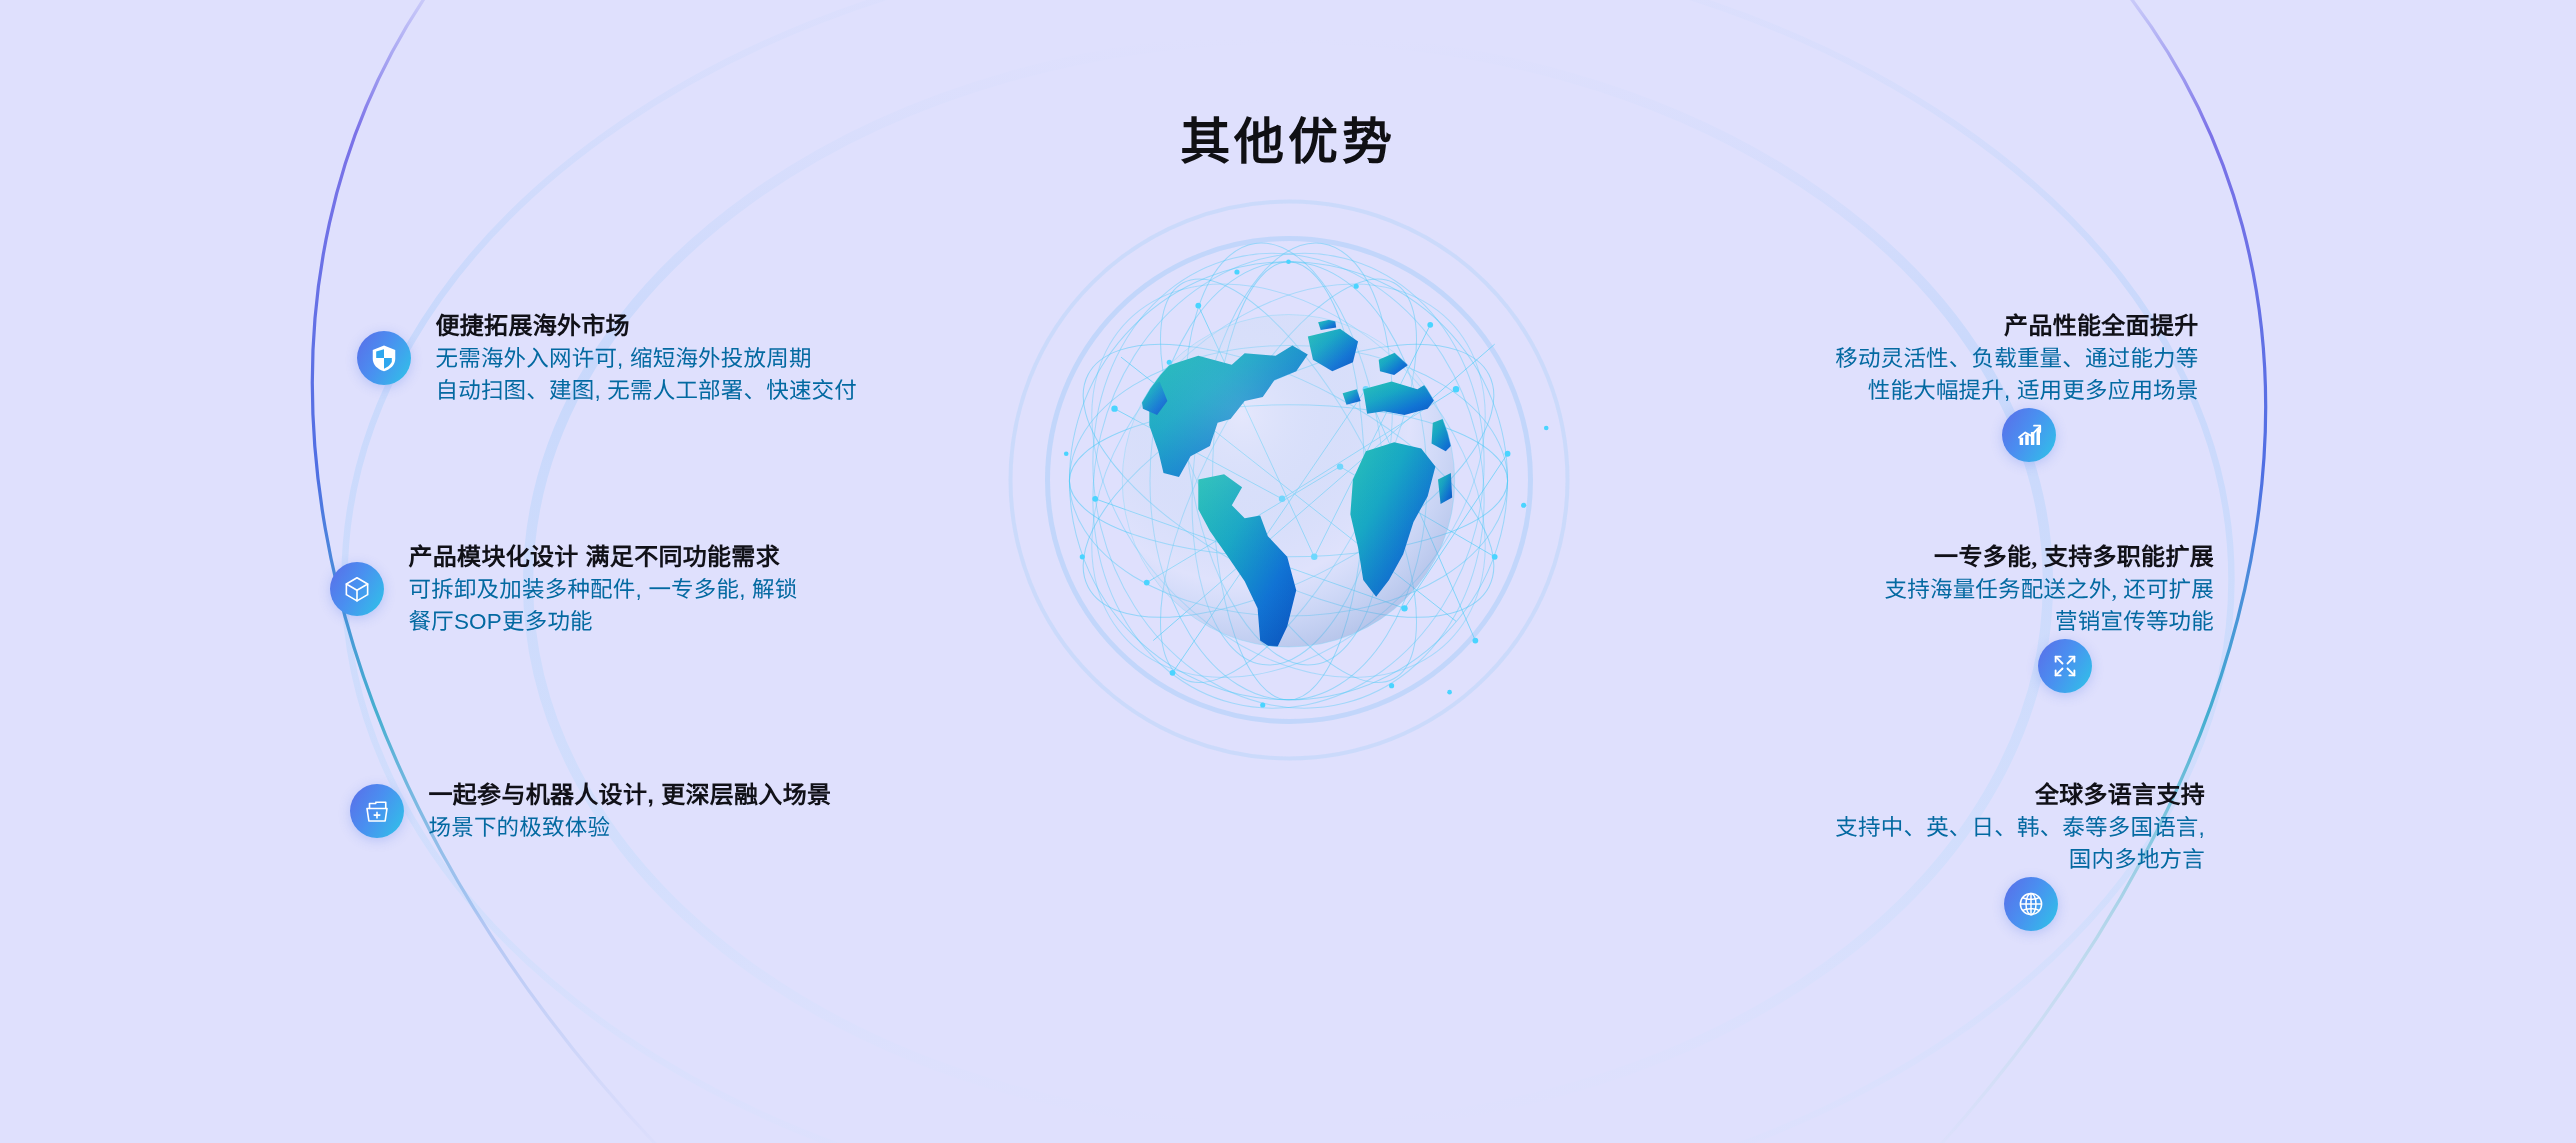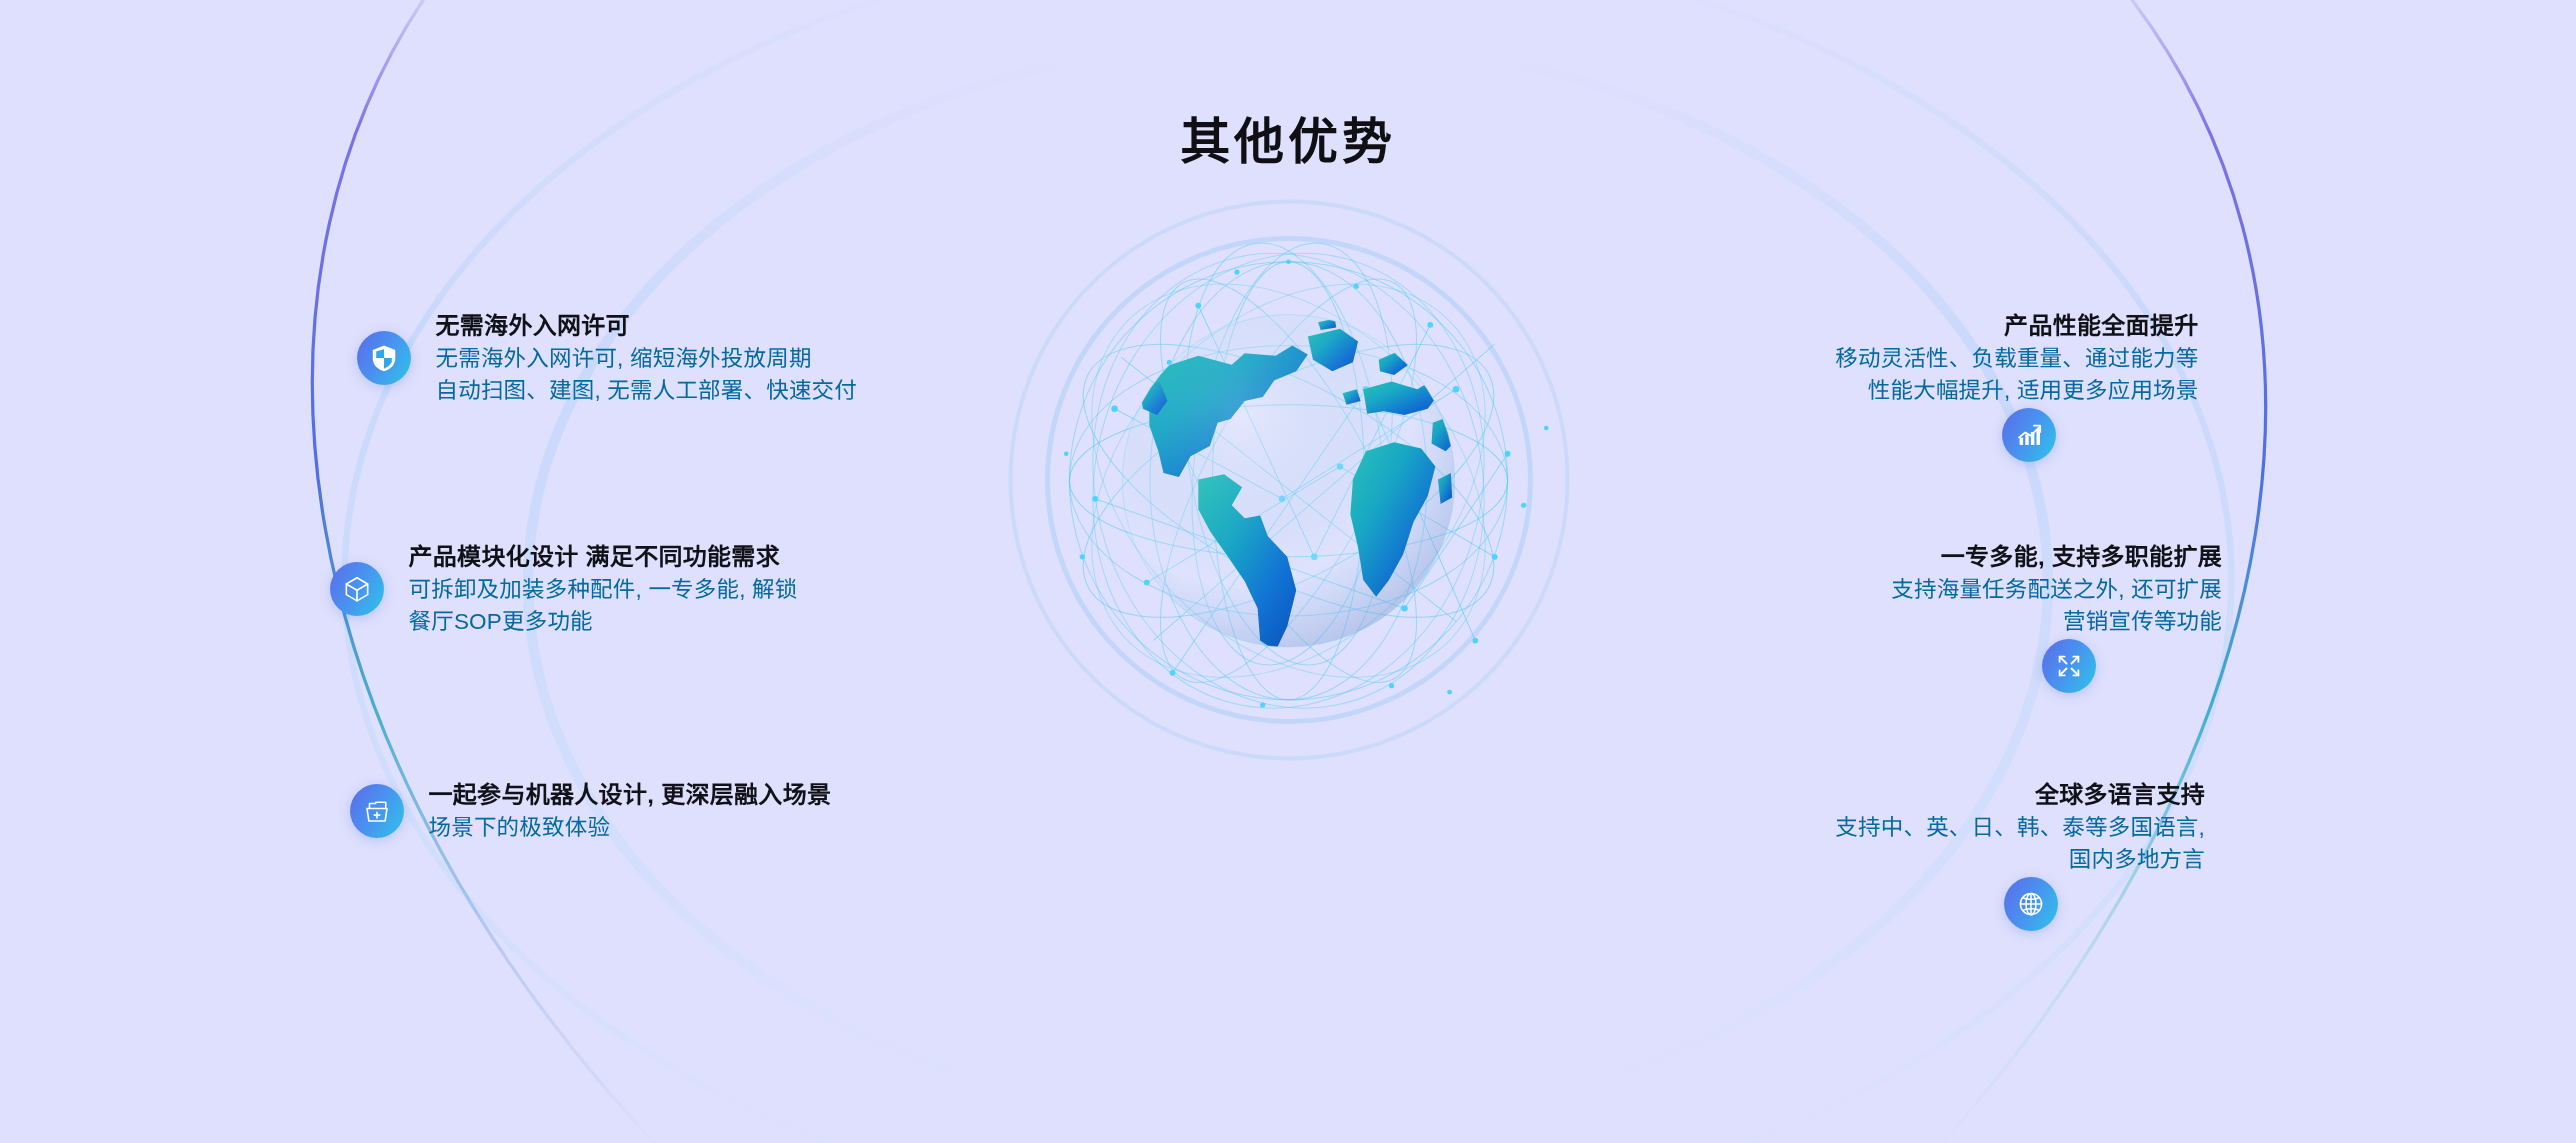--- a/index.html
+++ b/index.html
@@ -246,21 +246,21 @@
 
   <div class="feature left" style="left:357px; top:309px;">
     <div class="icon-bubble">
       <svg viewBox="0 0 48 48" aria-hidden="true">
         <path d="M24 4 L42 11 V25 C42 35 34 42 24 45 C14 42 6 35 6 25 V11 Z" fill="#ffffff"></path>
         <path d="M24 10 L24 24 L11.5 24 L11.5 13.5 Z" fill="#2fa7ee"></path>
         <path d="M24 24 L36.5 24 L36.5 30.5 C33.5 36 29 39.3 24 41 Z" fill="#2fa7ee"></path>
       </svg>
     </div>
     <div class="txt" style="margin-left:24.5px;">
-      <div class="f-title">无需海外入网许可</div>
+      <div class="f-title">便捷拓展海外市场</div>
       <div class="f-line">无需海外入网许可, 缩短海外投放周期</div>
       <div class="f-line">自动扫图、建图, 无需人工部署、快速交付</div>
     </div>
   </div>
 
   <div class="feature left" style="left:330px; top:540px;">
     <div class="icon-bubble">
       <svg viewBox="0 0 48 48" aria-hidden="true">
         <g fill="none" stroke="#ffffff" stroke-width="2.6" stroke-linejoin="round" stroke-linecap="round">
           <path d="M24 6 L41 16 L24 26 L7 16 Z"></path>
@@ -307,21 +307,21 @@
           <rect x="27" y="19" width="5.6" height="21" rx="1"></rect>
           <rect x="36" y="13" width="5.6" height="27" rx="1"></rect>
         </g>
         <path d="M8 28 L18 20 L27 25 L41 11" fill="none" stroke="#ffffff" stroke-width="2.8" stroke-linecap="round" stroke-linejoin="round"></path>
         <path d="M32 9 H42 V19" fill="none" stroke="#ffffff" stroke-width="2.8" stroke-linecap="round" stroke-linejoin="round"></path>
       </svg>
     </div>
   </div>
 
   <div class="feature right" style="right:330px; top:540px;">
-    <div class="txt" style="margin-right:24px;">
+    <div class="txt" style="margin-right:32px;font-family:Liberation Serif, serif;">
       <div class="f-title">一专多能, 支持多职能扩展</div>
       <div class="f-line">支持海量任务配送之外, 还可扩展</div>
       <div class="f-line">营销宣传等功能</div>
     </div>
     <div class="icon-bubble">
       <svg viewBox="0 0 48 48" aria-hidden="true">
         <g fill="none" stroke="#ffffff" stroke-width="3" stroke-linecap="round" stroke-linejoin="round">
           <path d="M20 20 L9 9"></path>
             <path d="M9 17 V9 H17"></path>
           <path d="M28 20 L39 9"></path>

